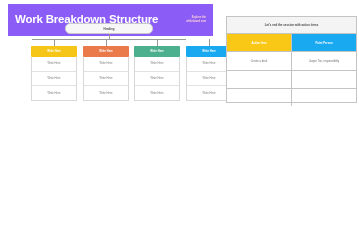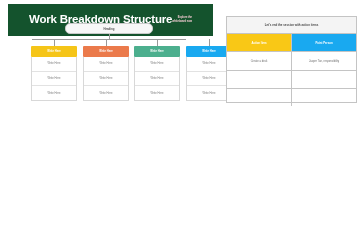--- a/index.html
+++ b/index.html
@@ -9,22 +9,22 @@
     font-family:"Liberation Sans", sans-serif;
     -webkit-font-smoothing:antialiased;
   }
   #canvas{position:relative;width:359px;height:106px;}
 
   
   #wbs{position:absolute;left:0;top:0;width:218px;height:106px;}
 
   #wbs-header{
     position:absolute;left:8px;top:4px;width:205px;height:26px;
-    background:#14532d;
-    display:flex;align-items:center;justify-content:center;
+    background:#8b5cf6;
+    display:flex;align-items:center;justify-content:space-between;
     padding:16px 7px;box-sizing:border-box;
   }
   #wbs-title{
     color:#ffffff;font-size:11.5px;font-weight:bold;letter-spacing:-0.2px;
     white-space:nowrap;line-height:1;
   }
   #wbs-sub{
     color:#FBD0D8;font-size:2.6px;font-weight:bold;line-height:1.5;
     text-align:right;white-space:nowrap;
   }

